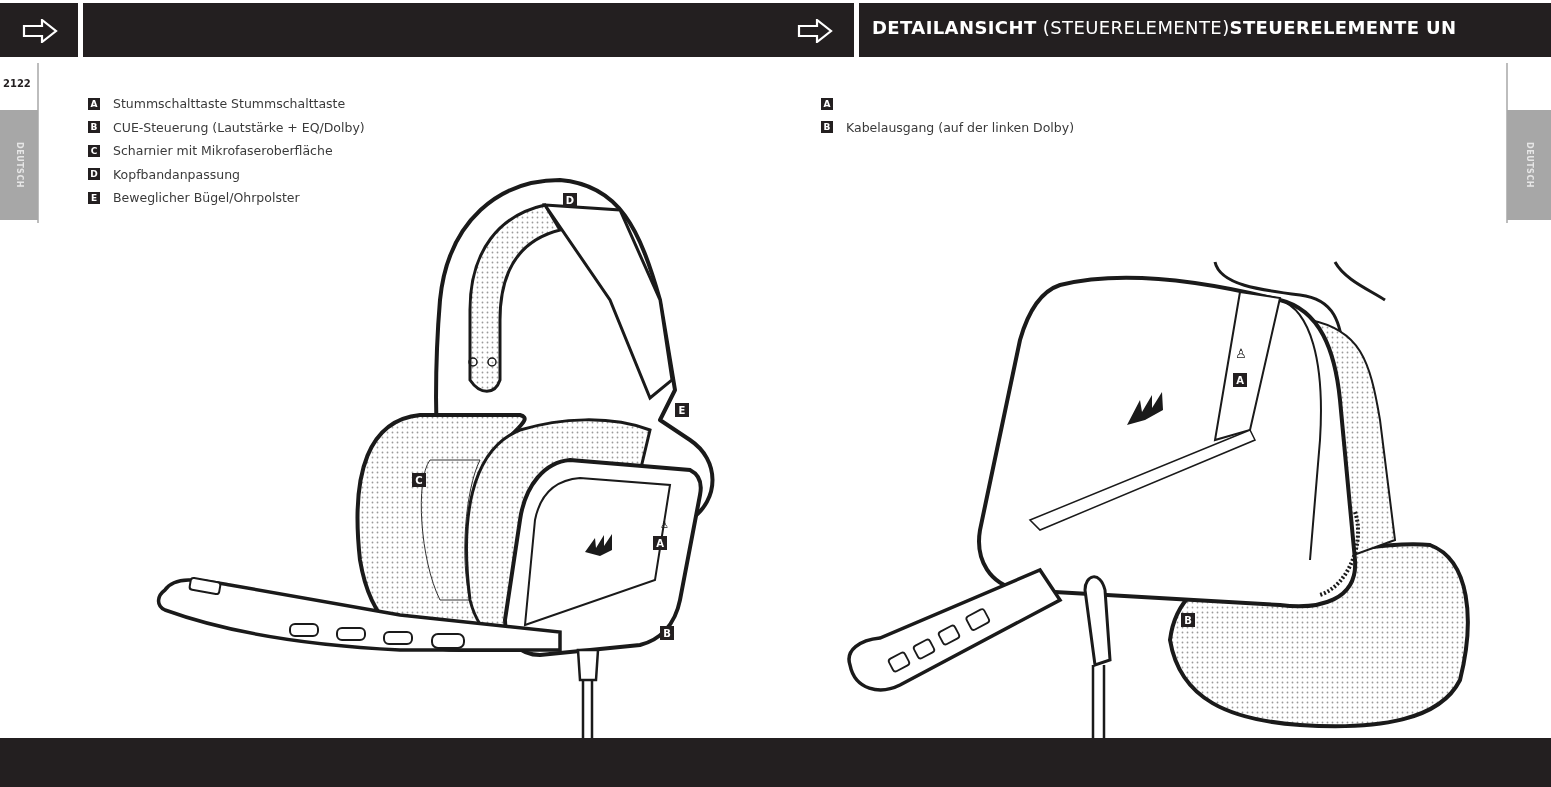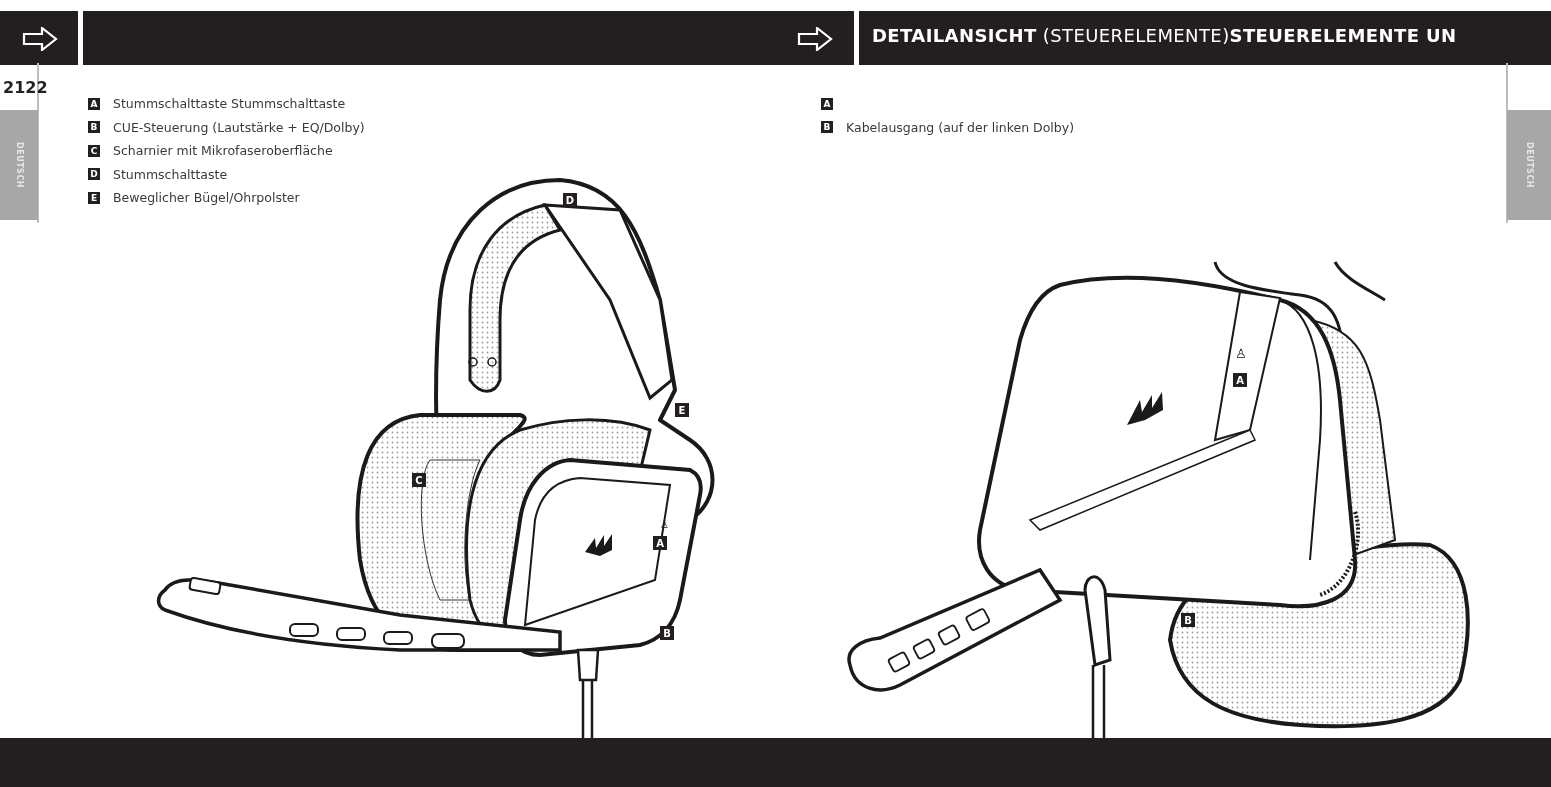--- a/index.html
+++ b/index.html
@@ -1,31 +1,31 @@
 <!DOCTYPE html>
 <html><head>
 <meta charset="utf-8">
 <style>
   html, body { margin: 0; padding: 0; background: #ffffff; }
   body { width: 1551px; height: 787px; position: relative; overflow: hidden; font-family: "DejaVu Sans", "Liberation Sans", sans-serif; color: #231f20; }
 
-  .hdr-block { position: absolute; top: 11px; height: 54px; background: #231f20; }
+  .hdr-block { position: absolute; top: 3px; height: 54px; background: #231f20; }
   .hdr-icon-left { left: 0; width: 78px; }
   .hdr-title-left { left: 83px; width: 702px; }
   .hdr-icon-right { left: 785px; width: 69px; }
   .hdr-title-right { left: 859px; width: 692px; overflow: hidden; white-space: nowrap; }
   .arrow { position: absolute; top: 16px; width: 36px; height: 24px; }
   .hdr-icon-left .arrow { left: 22px; }
   .hdr-icon-right .arrow { left: 12px; }
   .hdr-title-text { position: absolute; left: 13px; top: 14px; font-size: 18px; letter-spacing: 0.4px; color: #ffffff; font-family: "DejaVu Sans", sans-serif; }
   .hdr-title-text b { font-weight: bold; }
   .hdr-title-text span.light { font-weight: normal; }
 
   .side-rule { position: absolute; width: 2px; background: #bdbdbd; }
-  .page-num { position: absolute; left: 3px; top: 78px; font-size: 16px; font-weight: bold; color: #231f20; }
+  .page-num { position: absolute; left: 3px; top: 78px; font-size: 10px; font-weight: bold; color: #231f20; }
   .lang-tab { position: absolute; width: 38px; height: 110px; background: #a7a7a7; }
   .lang-tab .lbl { position: absolute; left: 50%; top: 50%; transform: translate(-50%,-50%) rotate(90deg); font-size: 8px; font-weight: bold; color: #e6e6e6; letter-spacing: 0.5px; white-space: nowrap; }
 
   .legend { position: absolute; margin: 0; padding: 0; list-style: none; }
   .legend li { display: flex; align-items: center; height: 23.5px; font-size: 12.5px; color: #3a3a3a; }
   .badge { display: inline-flex; align-items: center; justify-content: center; width: 12px; height: 12px; background: #231f20; color: #ffffff; font-size: 9px; font-weight: bold; margin-right: 13px; flex: none; }
 
   .callout { position: absolute; width: 14px; height: 14px; background: #231f20; color: #ffffff; font-size: 10px; font-weight: bold; display: flex; align-items: center; justify-content: center; }
 
   .illus { position: absolute; }
@@ -71,21 +71,21 @@
   <li>
       <span class="badge">B</span>
       <span>CUE-Steuerung (Lautstärke + EQ/Dolby)</span>
     </li>
   <li>
       <span class="badge">C</span>
       <span>Scharnier mit Mikrofaseroberfläche</span>
     </li>
   <li>
       <span class="badge">D</span>
-      <span>Stummschalttaste</span>
+      <span>Kopfbandanpassung</span>
     </li>
   <li>
       <span class="badge">E</span>
       <span>Beweglicher Bügel/Ohrpolster</span>
     </li>
 </ul>
 
 <ul class="legend" style="left:821px; top:92px;">
   <li>
       <span class="badge">A</span>

